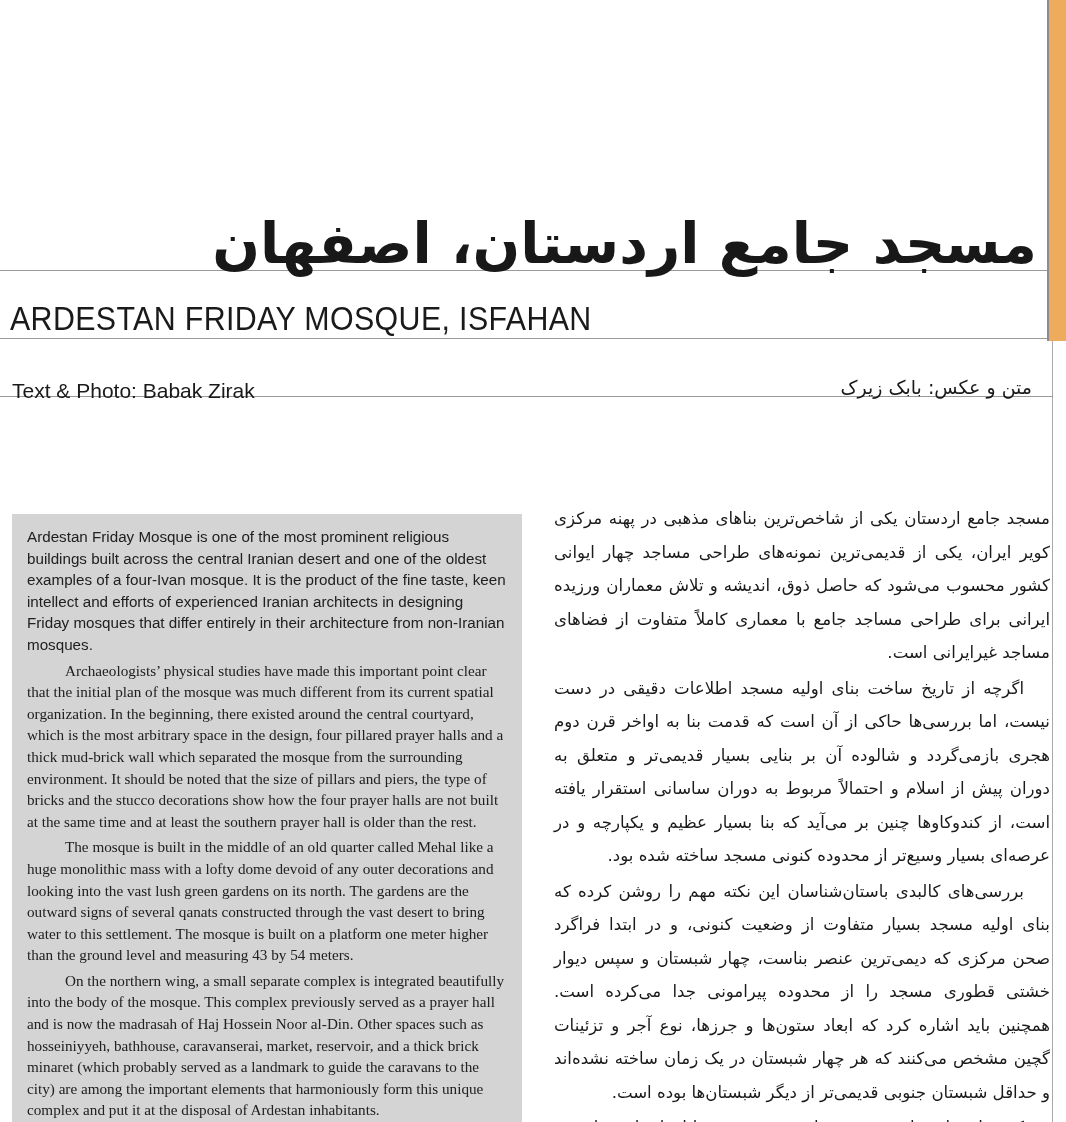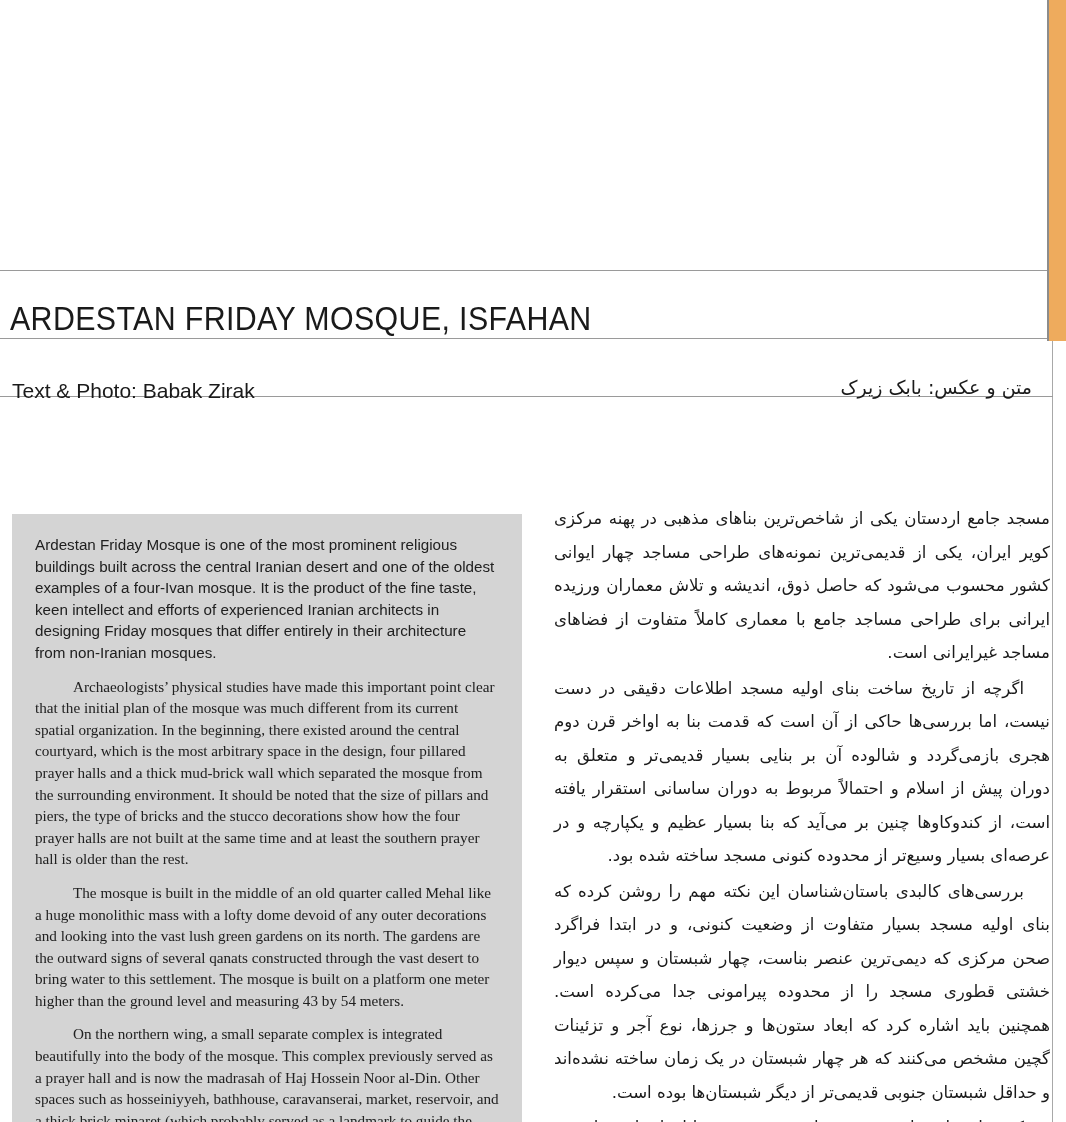--- a/index.html
+++ b/index.html
@@ -116,21 +116,21 @@
     background: #d4d4d4;
     padding: 8px 11px 0 11px;
     box-sizing: border-box;
     font-size: 15.2px;
     line-height: 21.6px;
     color: #202020;
     text-align: left;
     overflow: hidden;
   }
   #col-en p {
-    margin: 12px;
+    margin: 4px;
   }
   #col-en p.indent {
     text-indent: 38px;
     font-family: Liberation Serif, serif;
   }
 
   #col-fa {
     position: absolute;
     top: 500px;
     right: 14px;
@@ -156,20 +156,21 @@
 
 <div id="orange-band-edge"></div>
 <div id="orange-band"></div>
 <div id="right-rule"></div>
 
 <div class="hrule" id="rule-top"></div>
 <div class="hrule" id="rule-mid"></div>
 <div class="hrule" id="rule-byline"></div>
 
 <div id="masthead">
+  <div id="title-fa">مسجد جامع اردستان، اصفهان</div>
   <div id="title-en">ARDESTAN FRIDAY MOSQUE, ISFAHAN</div>
   <div id="byline-en">Text &amp; Photo: Babak Zirak</div>
   <div id="byline-fa">متن و عکس: بابک زیرک</div>
 </div>
 
 <div id="col-en">
   <p>Ardestan Friday Mosque is one of the most prominent religious buildings built across the central Iranian desert and one of the oldest examples of a four-Ivan mosque. It is the product of the fine taste, keen intellect and efforts of experienced Iranian architects in designing Friday mosques that differ entirely in their architecture from non-Iranian mosques.</p>
   <p class="indent">Archaeologists’ physical studies have made this important point clear that the initial plan of the mosque was much different from its current spatial organization. In the beginning, there existed around the central courtyard, which is the most arbitrary space in the design, four pillared prayer halls and a thick mud-brick wall which separated the mosque from the surrounding environment. It should be noted that the size of pillars and piers, the type of bricks and the stucco decorations show how the four prayer halls are not built at the same time and at least the southern prayer hall is older than the rest.</p>
   <p class="indent">The mosque is built in the middle of an old quarter called Mehal like a huge monolithic mass with a lofty dome devoid of any outer decorations and looking into the vast lush green gardens on its north. The gardens are the outward signs of several qanats constructed through the vast desert to bring water to this settlement. The mosque is built on a platform one meter higher than the ground level and measuring 43 by 54 meters.</p>
   <p class="indent">On the northern wing, a small separate complex is integrated beautifully into the body of the mosque. This complex previously served as a prayer hall and is now the madrasah of Haj Hossein Noor al-Din. Other spaces such as hosseiniyyeh, bathhouse, caravanserai, market, reservoir, and a thick brick minaret (which probably served as a landmark to guide the caravans to the city) are among the important elements that harmoniously form this unique complex and put it at the disposal of Ardestan inhabitants.</p>

